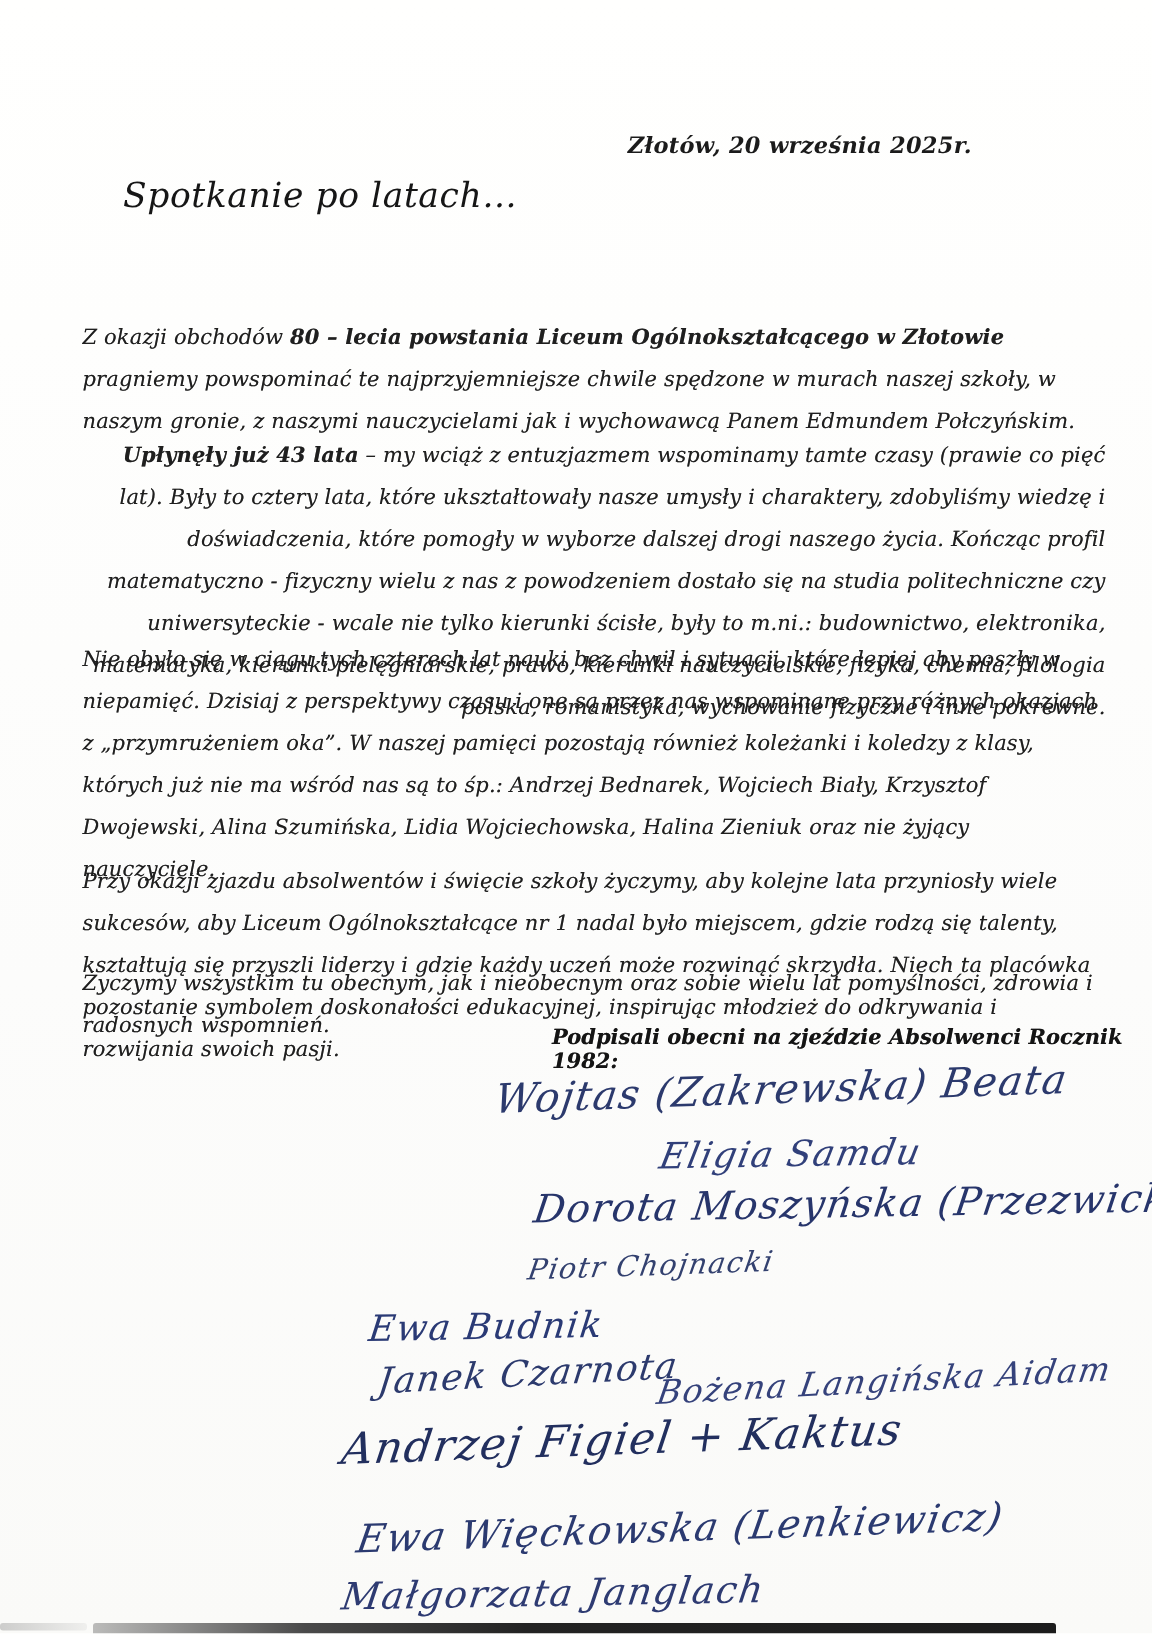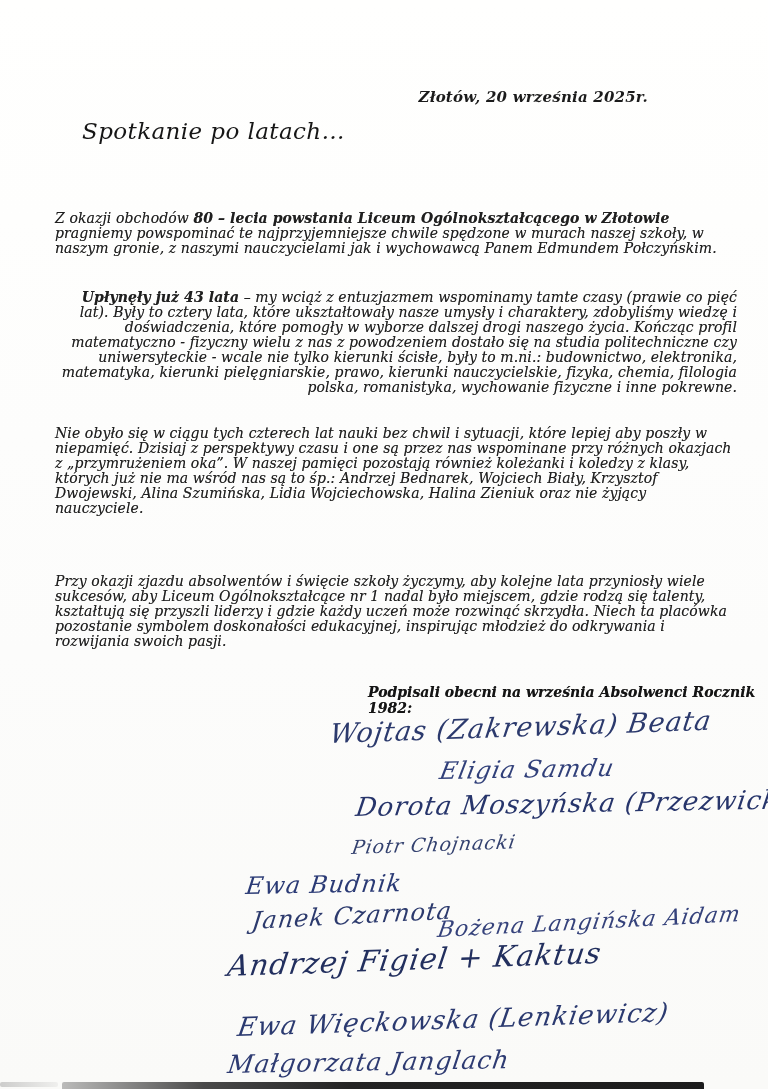--- a/index.html
+++ b/index.html
@@ -17,21 +17,21 @@
     font-style:italic;font-weight:600;font-size:15px;
     letter-spacing:0.2px;color:#1b1b1b;
   }
   .title{
     position:absolute;top:118px;left:54px;
     font-style:italic;font-weight:500;font-size:23px;
     letter-spacing:0.4px;color:#161616;margin-left:28px;
   }
   .para{
     position:absolute;left:55px;width:682px;
-    font-style:italic;font-size:14px;line-height:15px;
+    font-style:italic;font-size:14px;line-height:28px;
     letter-spacing:0.1px;color:#1f1f1f;
     text-shadow:0 0 0.4px rgba(30,30,30,0.55);
   }
   .para b{font-weight:700;}
   .p1{top:197px;}
   .p2{top:276px;text-align:right;}
   .p3{top:412px;}
   .p4{top:560px;}
   .p5{top:628px;}
   .signoff{
@@ -80,22 +80,23 @@
   <div class="title">Spotkanie po latach…</div>
 
   <p class="para p1"><span>Z  okazji obchodów </span><b>80 – lecia powstania Liceum Ogólnokształcącego w Złotowie</b><span> pragniemy powspominać te najprzyjemniejsze chwile spędzone w murach naszej szkoły, w naszym gronie, z naszymi nauczycielami jak i wychowawcą Panem Edmundem Połczyńskim.</span></p>
 
   <p class="para p2"><b>Upłynęły już 43 lata</b><span> – my wciąż z entuzjazmem wspominamy tamte czasy (prawie co pięć lat). Były to cztery lata, które ukształtowały nasze umysły i charaktery, zdobyliśmy wiedzę i doświadczenia, które pomogły w wyborze dalszej drogi naszego życia. Kończąc profil matematyczno - fizyczny wielu z nas z powodzeniem dostało się na studia politechniczne czy uniwersyteckie  - wcale nie tylko kierunki ścisłe, były to m.ni.: budownictwo, elektronika, matematyka, kierunki pielęgniarskie, prawo, kierunki nauczycielskie, fizyka, chemia, filologia polska, romanistyka, wychowanie fizyczne i inne pokrewne.</span></p>
 
   <p class="para p3">Nie obyło się w ciągu tych czterech lat nauki bez chwil i sytuacji, które lepiej aby poszły w niepamięć. Dzisiaj z perspektywy czasu i one są przez nas wspominane przy różnych okazjach z „przymrużeniem oka”. W  naszej pamięci pozostają również koleżanki i koledzy z klasy, których już nie ma wśród nas są to śp.: Andrzej Bednarek, Wojciech Biały, Krzysztof Dwojewski, Alina Szumińska, Lidia Wojciechowska, Halina Zieniuk oraz nie żyjący nauczyciele.</p>
 
   <p class="para p4">Przy okazji zjazdu absolwentów i święcie szkoły życzymy, aby kolejne lata przyniosły wiele sukcesów, aby Liceum Ogólnokształcące nr 1 nadal było miejscem, gdzie rodzą się talenty, kształtują się przyszli liderzy i gdzie każdy uczeń może rozwinąć skrzydła. Niech ta placówka pozostanie symbolem doskonałości edukacyjnej, inspirując młodzież do odkrywania i rozwijania swoich pasji.</p>
 
+  <p class="para p5">Życzymy wszystkim tu obecnym, jak i nieobecnym oraz sobie wielu lat pomyślności, zdrowia i radosnych wspomnień.</p>
 
-  <div class="signoff"><span>Podpisali obecni na września </span><b>Absolwenci Rocznik 1982:</b></div>
+  <div class="signoff"><span>Podpisali obecni na zjeździe </span><b>Absolwenci Rocznik 1982:</b></div>
 
   <div class="sig sig1">Wojtas (Zakrewska) Beata</div>
   <div class="sig sig2">Eligia Samdu</div>
   <div class="sig sig3">Dorota Moszyńska (Przezwicka)</div>
   <div class="sig sig4">Piotr Chojnacki</div>
   <div class="sig sig5">Ewa Budnik</div>
   <div class="sig sig6">Janek Czarnota</div>
   <div class="sig sig7">Bożena Langińska Aidam</div>
   <div class="sig sig8">Andrzej Figiel + Kaktus</div>
   <div class="sig sig9">Ewa Więckowska (Lenkiewicz)</div>

